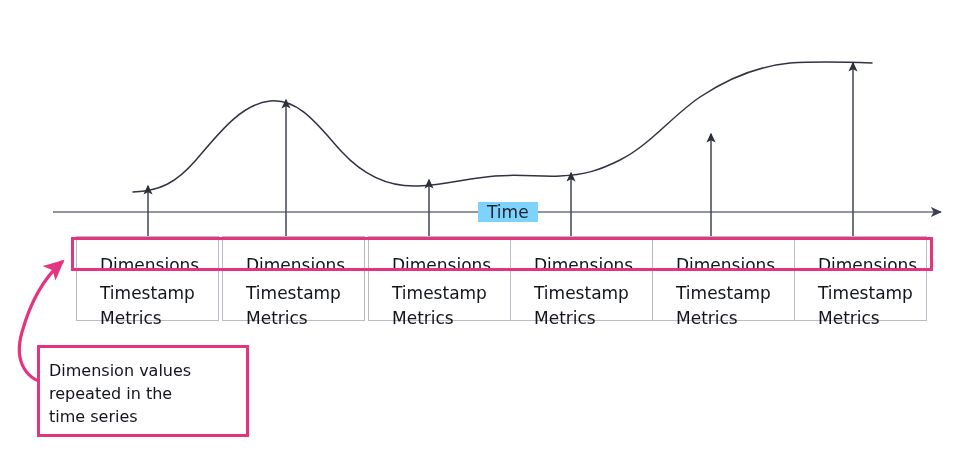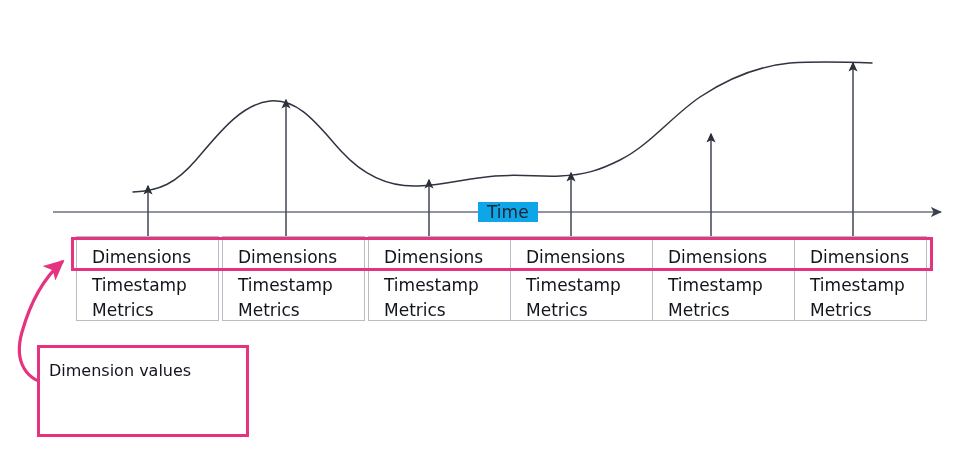--- a/index.html
+++ b/index.html
@@ -24,31 +24,31 @@
     position: absolute;
     left: 0; top: 0;
     width: 964px;
     height: 450px;
     overflow: visible;
   }
   .axis-label {
     position: absolute;
     font-size: 17px;
     color: #1f2430;
-    background: #0ea5e9;
+    background: #7dd3fc;
     padding: 0 9px;
     line-height: 20px;
     white-space: nowrap;
   }
   .record-box {
     position: absolute;
     box-sizing: border-box;
     border: 1px solid #b9bcc4;
     background: #ffffff;
-    padding: 4px;
+    padding: 12px;
   }
   .record-row {
     font-size: 17px;
     color: #12151c;
     line-height: 25px;
     padding-left: 11px;
     white-space: nowrap;
   }
   .record-row.dim {
     height: 32px;
@@ -144,15 +144,17 @@
   <div class="record-box" style="left:794px; top:236px; width:133px; height:85px;">
     <div class="record-row dim">Dimensions</div>
     <div class="record-row">Timestamp</div>
     <div class="record-row">Metrics</div>
   </div>
 
   <div class="highlight-band" style="left:71px; top:237px; width:862px; height:34px;"></div>
 
   <div class="callout-box" style="left:37px; top:345px; width:212px; height:92px;">
     <div class="callout-line">Dimension values</div>
+    <div class="callout-line">repeated in the</div>
+    <div class="callout-line">time series</div>
   </div>
 
 </div>
 
 </body></html>

